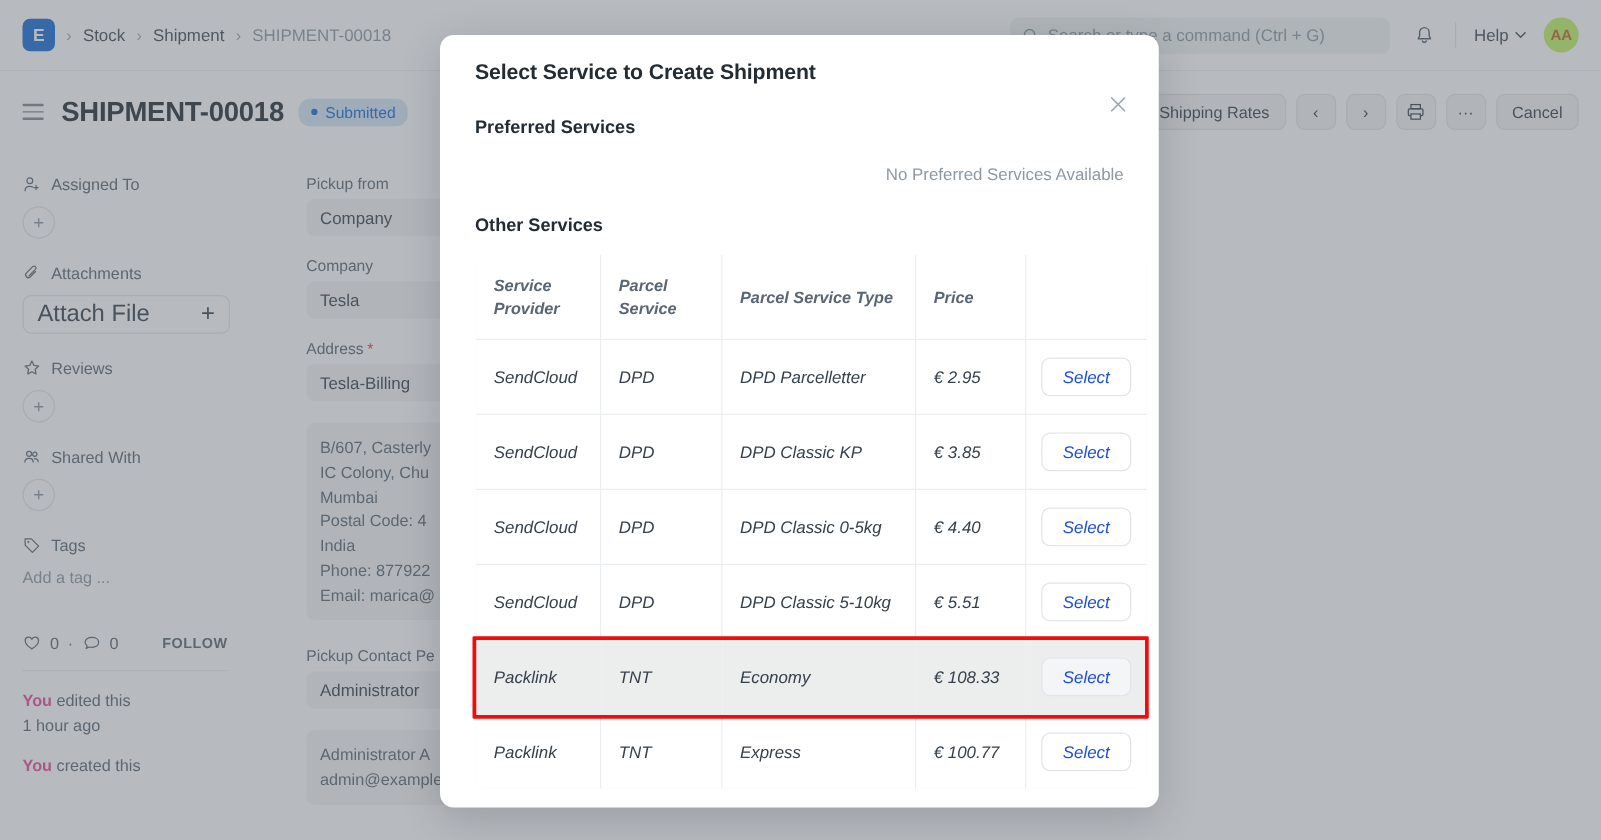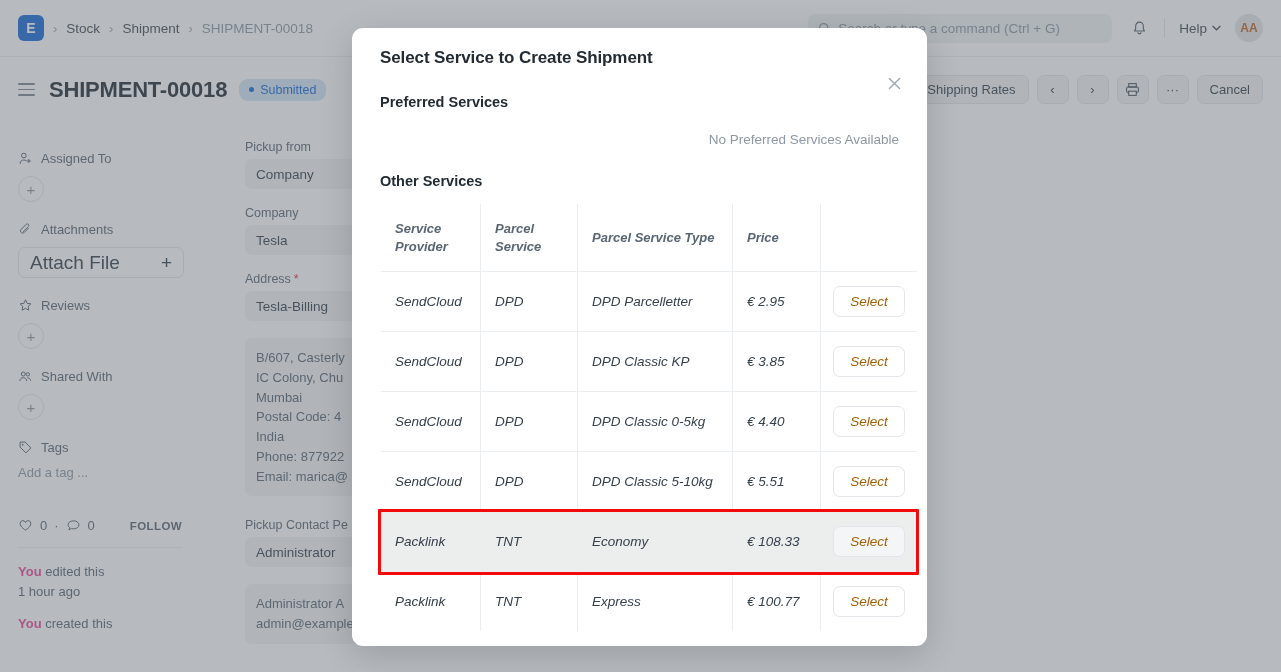--- a/index.html
+++ b/index.html
@@ -32,21 +32,21 @@
     display: flex; align-items: center; padding: 0 10px; gap: 7px;
     color: #8d98a3; font-size: 13.5px;
   }
   .nav-icon-btn {
     width: 30px; height: 30px; display: flex; align-items: center;
     justify-content: center; margin-left: 12px; color: #4d5a66;
   }
   .nav-divider { width: 1px; height: 20px; background: #e2e6ea; margin: 0 10px; }
   .help-btn { font-size: 13.5px; color: #414b54; display: flex; align-items: center; gap: 5px; margin-left: 4px; }
   .avatar {
-    width: 28px; height: 28px; border-radius: 50%; background: #e5e5e5;
+    width: 28px; height: 28px; border-radius: 50%; background: #bef264;
     color: #c0642b; font-size: 12px; font-weight: 600;
     display: flex; align-items: center; justify-content: center; margin-left: 14px;
   }
 
   .page-head {
     position: absolute; top: 57px; left: 0; width: 1281px; height: 65px;
     display: flex; align-items: center; padding: 0 18px; background: #fff;
   }
   .hamburger { display: flex; flex-direction: column; gap: 4px; margin-right: 14px; }
   .hamburger i { display: block; width: 17px; height: 1.8px; background: #7c8792; border-radius: 2px; }
@@ -58,21 +58,21 @@
   }
   .status-badge .dot { width: 5px; height: 5px; border-radius: 50%; background: #1769d4; }
   .head-actions { margin-left: auto; display: flex; align-items: center; gap: 8px; }
   .btn {
     height: 29px; border: 1px solid #e2e6ea; background: #f4f5f6; border-radius: 7px;
     font-size: 13px; color: #36414c; display: flex; align-items: center;
     justify-content: center; padding: 0 12px; white-space: nowrap;
   }
   .btn.sq { width: 32px; padding: 0; }
 
-  .sidebar { position: absolute; top: 139px; left: 0; width: 200px; padding: 12px 18px; }
+  .sidebar { position: absolute; top: 128px; left: 0; width: 200px; padding: 12px 18px; }
   .side-group { margin-bottom: 20px; }
   .side-label {
     display: flex; align-items: center; gap: 8px;
     font-size: 13px; color: #5a6673; margin-bottom: 10px;
   }
   .plus-circle {
     width: 26px; height: 26px; border-radius: 50%; border: 1px solid #e2e6ea;
     display: flex; align-items: center; justify-content: center;
     color: #8d98a3; font-size: 15px; background: #fff;
   }
@@ -139,21 +139,21 @@
   }
   table.services td { height: 60px; vertical-align: middle; }
   .col-provider { width: 100px; }
   .col-service  { width: 97px; }
   .col-type     { width: 155px; }
   .col-price    { width: 88px; }
   .col-action   { width: 97px; padding: 0 !important; text-align: center !important; }
   .select-btn {
     display: inline-flex; align-items: center; justify-content: center;
     width: 72px; height: 31px; border: 1px solid #e2e6ea; border-radius: 7px;
-    background: #fff; font-size: 13.5px; color: #a16207;
+    background: #fff; font-size: 13.5px; color: #1d4ed8;
   }
   tr.highlight td { background: #eceded; }
   tr.highlight .select-btn { background: #f4f5f6; }
   .row-annotation {
     position: absolute; left: 19px; right: 12px; height: 54px;
     border: 3px solid #f30b0b; pointer-events: none; border-radius: 1px;
   }
 </style>
 </head>
 <body>

